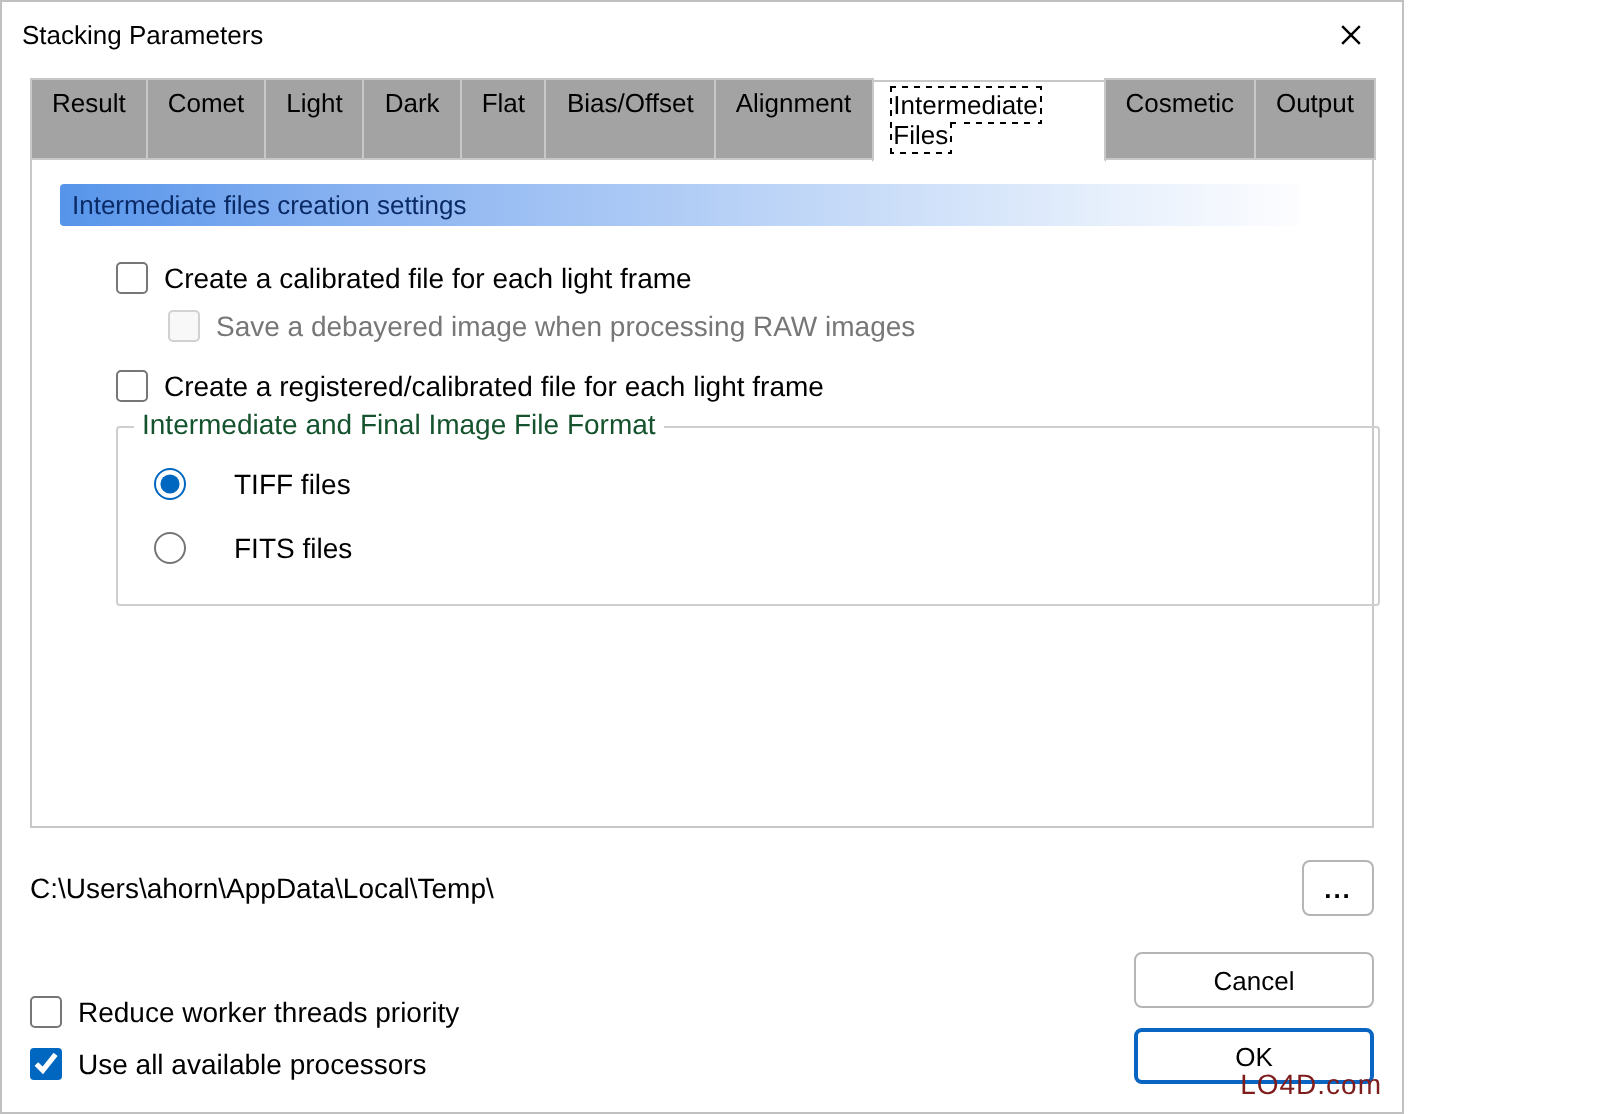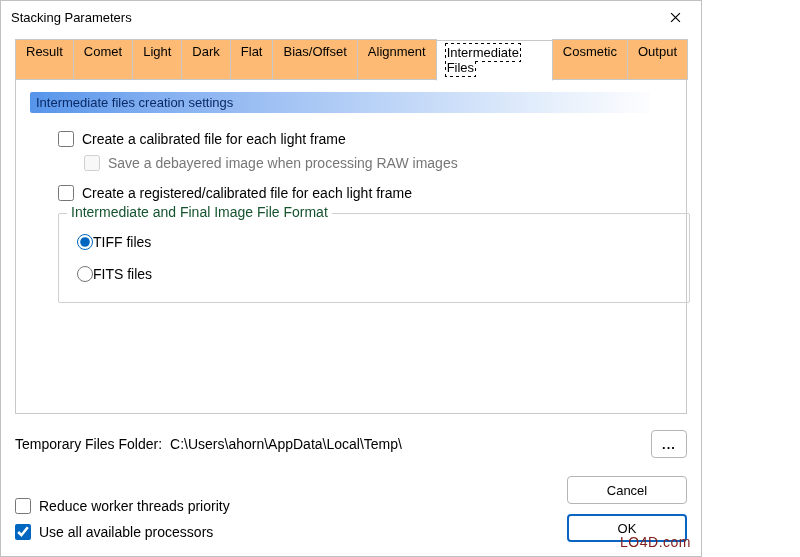--- a/index.html
+++ b/index.html
@@ -38,21 +38,21 @@
   }
   
   .tabstrip {
     display: flex;
     position: relative;
   }
   .tab {
     border: 1px solid #c8c8c8;
     border-bottom: none;
     padding: 4px 10px 5px 10px;
-    background: #fdba74;
+    background: #a3a3a3;
     font-size: 13px;
     cursor: pointer;
     position: relative;
     margin-right: -1px;
     color: #000;
   }
   .tab.active {
     z-index: 2;
     background: #fff;
     border-bottom: 1px solid #fff;
@@ -111,21 +111,21 @@
   .group-legend {
     position: absolute;
     top: -10px;
     left: 8px;
     background: #fff;
     padding: 0 4px;
     font-size: 14px;
     color: #14532d;
   }
   .radio-row {
-    display: flex; align-items: flex-end; gap: 0;
+    display: flex; align-items: flex-end; gap: 24px;
     margin: 6px 4px 6px 4px;
     font-size: 14px;
   }
   .radio-row + .radio-row { margin-top: 16px; }
   
   .lower {
     position: absolute;
     left: 14px; right: 14px; bottom: 14px;
   }
   .folder-row {
@@ -237,21 +237,20 @@
           <div class="radio-row">
             <input type="radio" name="fmt" id="r-fits" style="">
             <label for="r-fits">FITS files</label>
           </div>
         </div>
       </div>
     </div>
 
     <div class="lower">
       <div class="folder-row">
-        <span>Temporary Files Folder:</span>
         <span class="path">C:\Users\ahorn\AppData\Local\Temp\</span>
         <span class="spacer"></span>
         <button class="btn browse">...</button>
       </div>
 
       <div class="bottom-row">
         <div class="left-checks">
           <div class="opt-row">
             <input type="checkbox" id="cb-rp" style="">
             <label for="cb-rp">Reduce worker threads priority</label>

